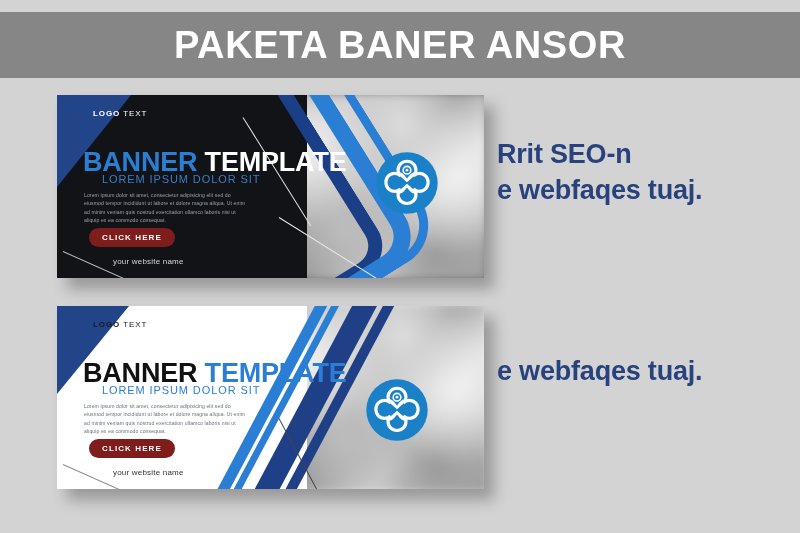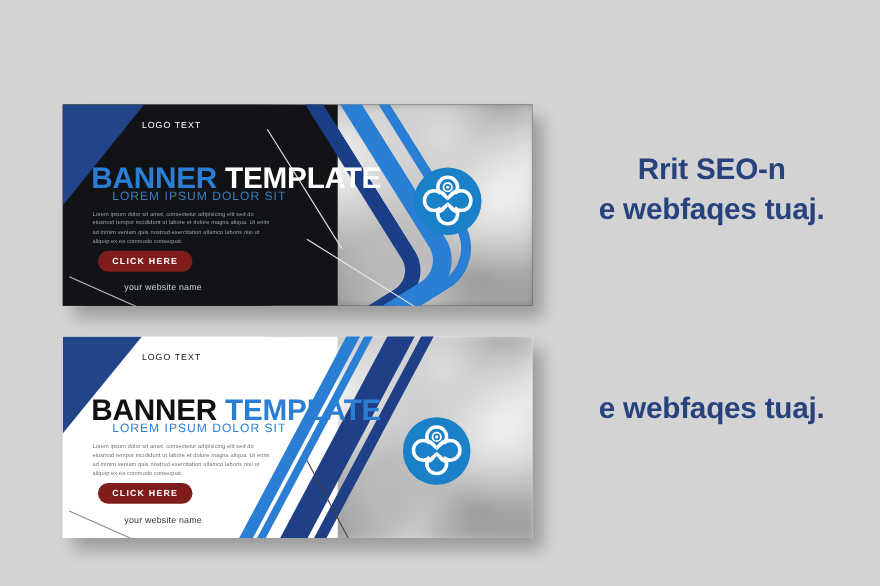--- a/index.html
+++ b/index.html
@@ -165,21 +165,21 @@
     left: 0; top: 0;
     width: 250px; height: 183px;
     padding: 0;
   }
   .logo-line {
     position: absolute;
     left: 36px; top: 14px;
     font-size: 8px;
     letter-spacing: 0.9px;
   }
-  .logo-strong { font-weight: normal; margin-left: 36px; }
+  .logo-strong { font-weight: bold; }
   .logo-light  { font-weight: normal; }
 
   .b-title {
     position: absolute;
     left: 26px; top: 52px;
     font-size: 27px;
     font-weight: bold;
     letter-spacing: -0.2px;
     white-space: nowrap;
   }
@@ -242,36 +242,38 @@
     width: 64px; height: 64px;
   }
   #emblem-dark  { left: 318px; top: 56px; }
   #emblem-light { left: 308px; top: 72px; }
 
   
   .promo {
     position: absolute;
     left: 497px;
     width: 300px;
-    text-align: center;
     color: #27427c;
     font-weight: bold;
     font-size: 27px;
     line-height: 36px;
     letter-spacing: -0.2px;
   }
   #promo-1 { top: 136px; }
   #promo-2 { top: 353px; }
   .promo-line { display: block; white-space: nowrap; }
 </style>
 </head>
 <body>
 
 <div class="page">
 
+  <div class="header-band">
+    <div class="header-title">PAKETA BANER ANSOR</div>
+  </div>
 
   <div class="banner" id="banner-dark">
     <div class="photo"></div>
     <div class="dk-body"></div>
     <div class="dk-chev-b"></div>
     <div class="dk-chev-a"></div>
     <div class="dk-chev-c"></div>
     <div class="dk-hair dk-hair1"></div>
     <div class="dk-hair dk-hair2"></div>
     <div class="dk-hair dk-hair3"></div>

